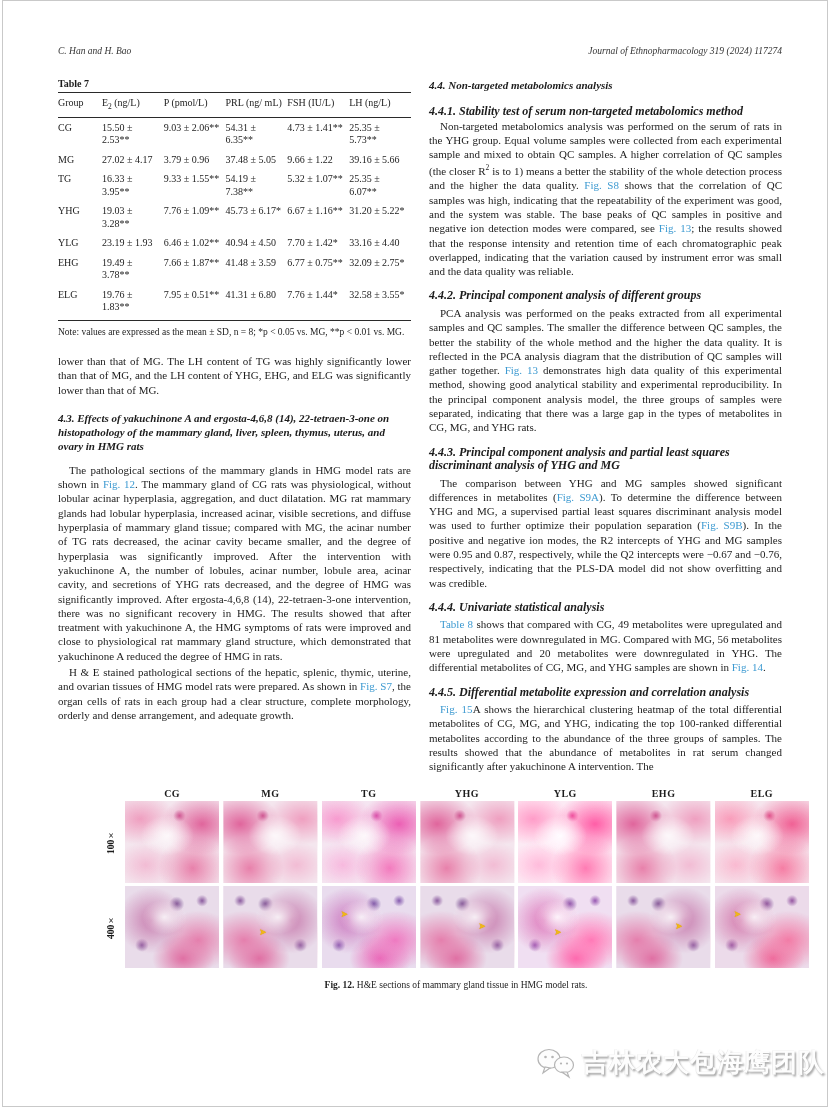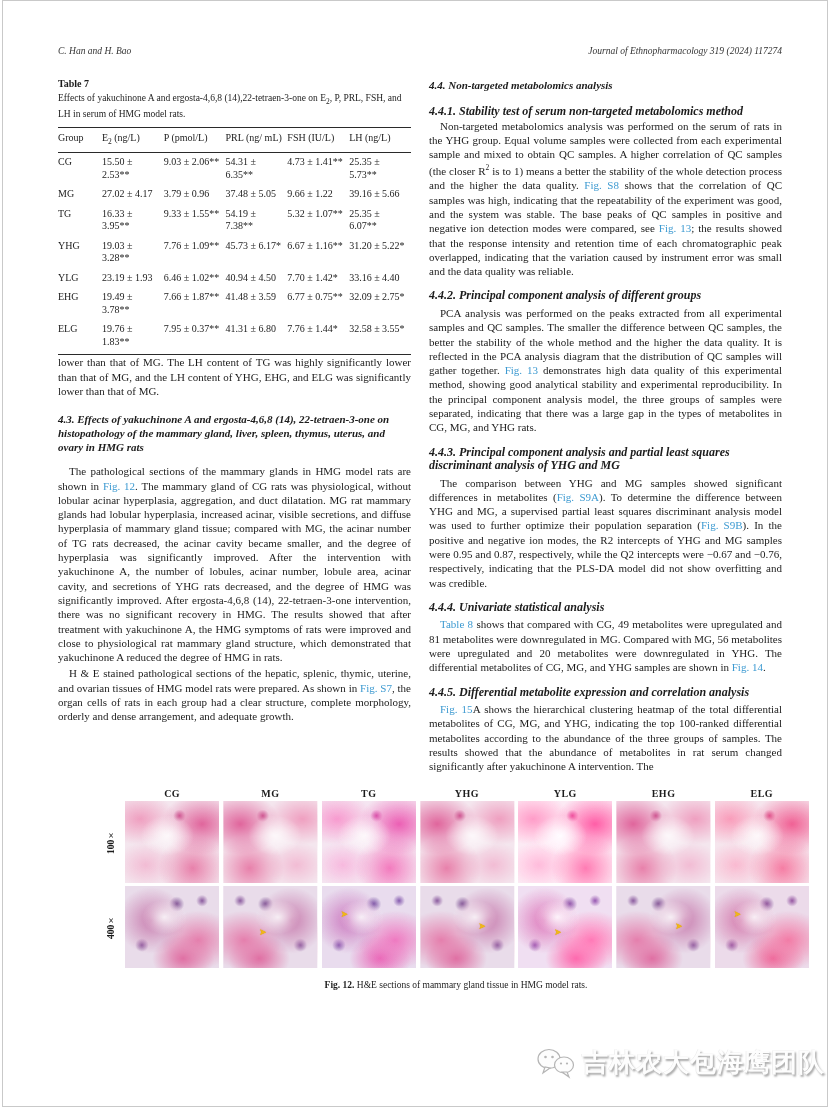--- a/index.html
+++ b/index.html
@@ -105,21 +105,20 @@
 
   <div class="running-head">
     <span>C. Han and H. Bao</span>
     <span>Journal of Ethnopharmacology 319 (2024) 117274</span>
   </div>
 
   <div class="columns">
 
     <div class="col">
       <div class="table-label">Table 7</div>
-      <div class="table-caption"><span>Effects of yakuchinone A and ergosta-4,6,8 (14),22-tetraen-3-one on E</span><sub>2</sub><span>, P, PRL, FSH, and LH in serum of HMG model rats.</span></div>
 
       <table class="paper-table">
         <colgroup>
           <col class="c-group">
             <col class="c-val">
             <col class="c-val">
             <col class="c-val">
             <col class="c-val">
             <col class="c-val">
         </colgroup>
@@ -178,28 +177,29 @@
             <td>EHG</td>
             <td>19.49 ± 3.78**</td>
             <td>7.66 ± 1.87**</td>
             <td>41.48 ± 3.59</td>
             <td>6.77 ± 0.75**</td>
             <td>32.09 ± 2.75*</td>
           </tr>
           <tr>
             <td>ELG</td>
             <td>19.76 ± 1.83**</td>
-            <td>7.95 ± 0.37**</td>
+            <td>7.95 ± 0.51**</td>
             <td>41.31 ± 6.80</td>
             <td>7.76 ± 1.44*</td>
             <td>32.58 ± 3.55*</td>
           </tr>
         </tbody>
       </table>
 
+      <div class="table-note sp-after-note">Note: values are expressed as the mean ± SD, n = 8; *p &lt; 0.05 vs. MG, **p &lt; 0.01 vs. MG.</div>
 
       <p class="body-par"><span>lower than that of MG. The LH content of TG was highly significantly lower than that of MG, and the LH content of YHG, EHG, and ELG was significantly lower than that of MG.</span></p>
 
       <h3 class="sec-head h43">4.3. Effects of yakuchinone A and ergosta-4,6,8 (14), 22-tetraen-3-one on histopathology of the mammary gland, liver, spleen, thymus, uterus, and ovary in HMG rats</h3>
 
       <p class="body-par indent par-gap"><span>The pathological sections of the mammary glands in HMG model rats are shown in </span><span class="flink">Fig. 12</span><span>. The mammary gland of CG rats was physiological, without lobular acinar hyperplasia, aggregation, and duct dilatation. MG rat mammary glands had lobular hyperplasia, increased acinar, visible secretions, and diffuse hyperplasia of mammary gland tissue; compared with MG, the acinar number of TG rats decreased, the acinar cavity became smaller, and the degree of hyperplasia was significantly improved. After the intervention with yakuchinone A, the number of lobules, acinar number, lobule area, acinar cavity, and secretions of YHG rats decreased, and the degree of HMG was significantly improved. After ergosta-4,6,8 (14), 22-tetraen-3-one intervention, there was no significant recovery in HMG. The results showed that after treatment with yakuchinone A, the HMG symptoms of rats were improved and close to physiological rat mammary gland structure, which demonstrated that yakuchinone A reduced the degree of HMG in rats.</span></p>
       <p class="body-par indent"><span>H &amp; E stained pathological sections of the hepatic, splenic, thymic, uterine, and ovarian tissues of HMG model rats were prepared. As shown in </span><span class="flink">Fig. S7</span><span>, the organ cells of rats in each group had a clear structure, complete morphology, orderly and dense arrangement, and adequate growth.</span></p>
     </div>
 
     <div class="col">

